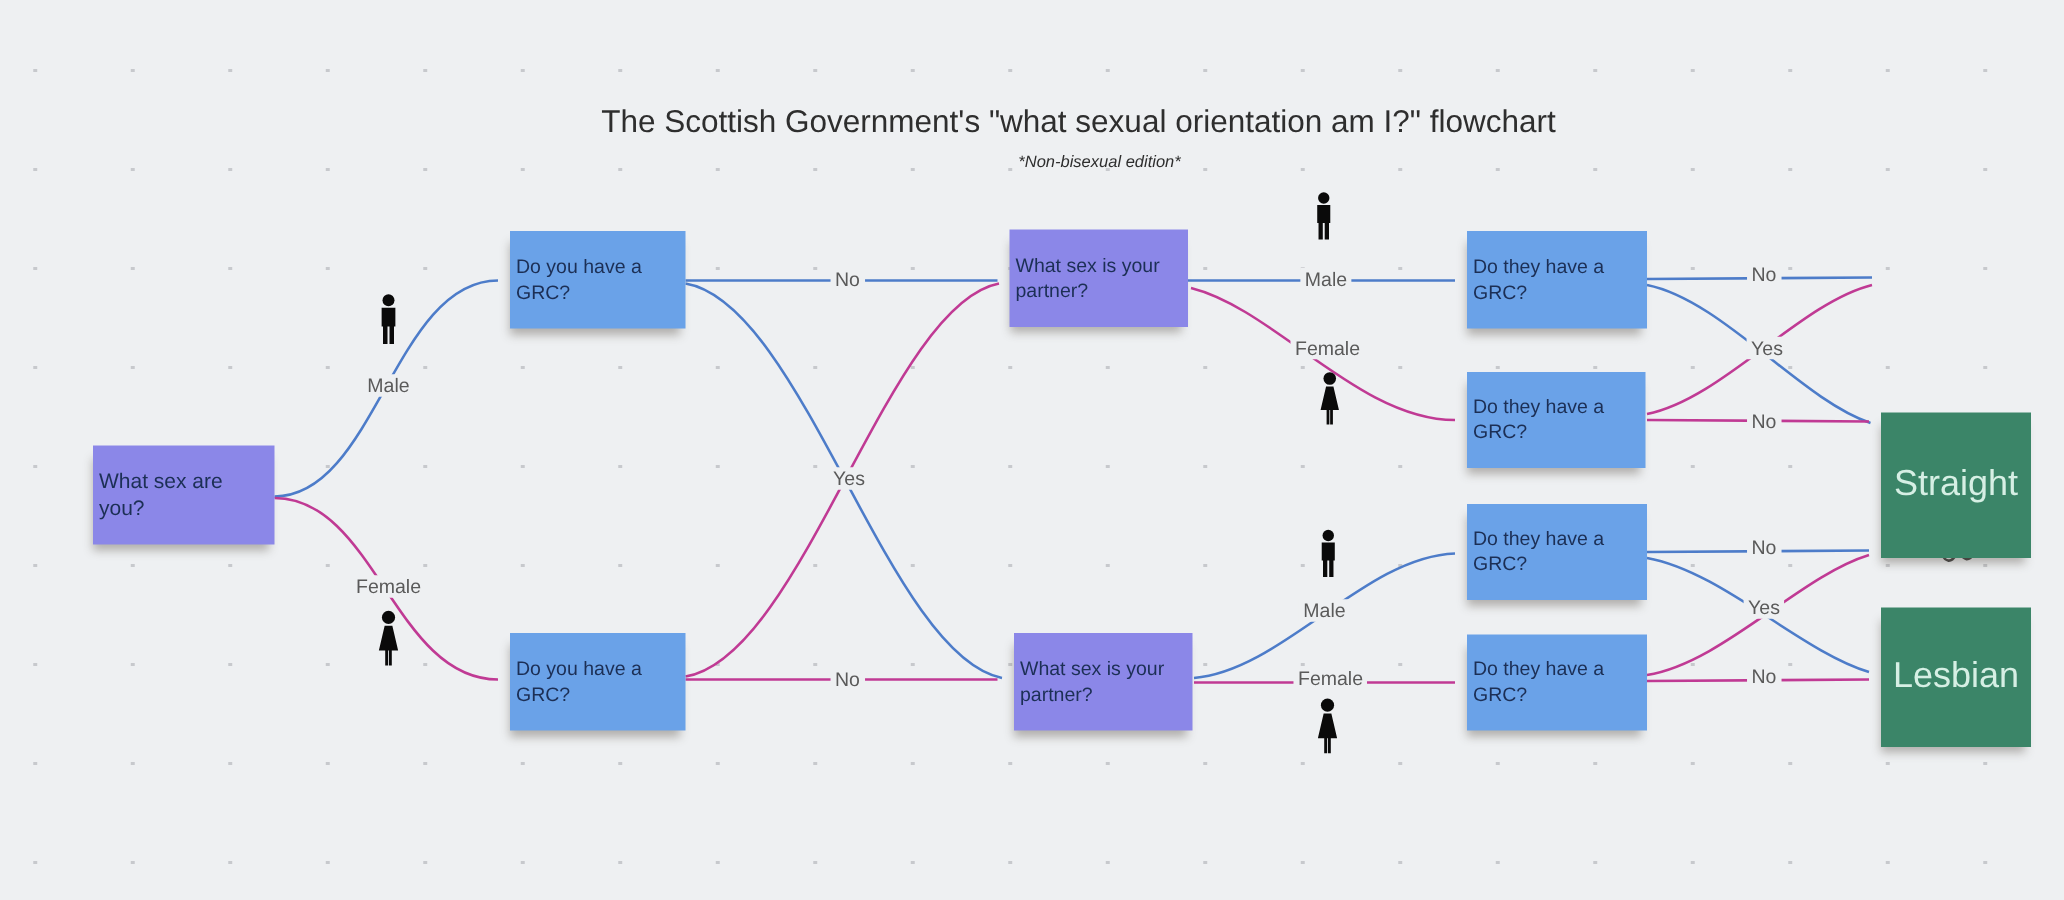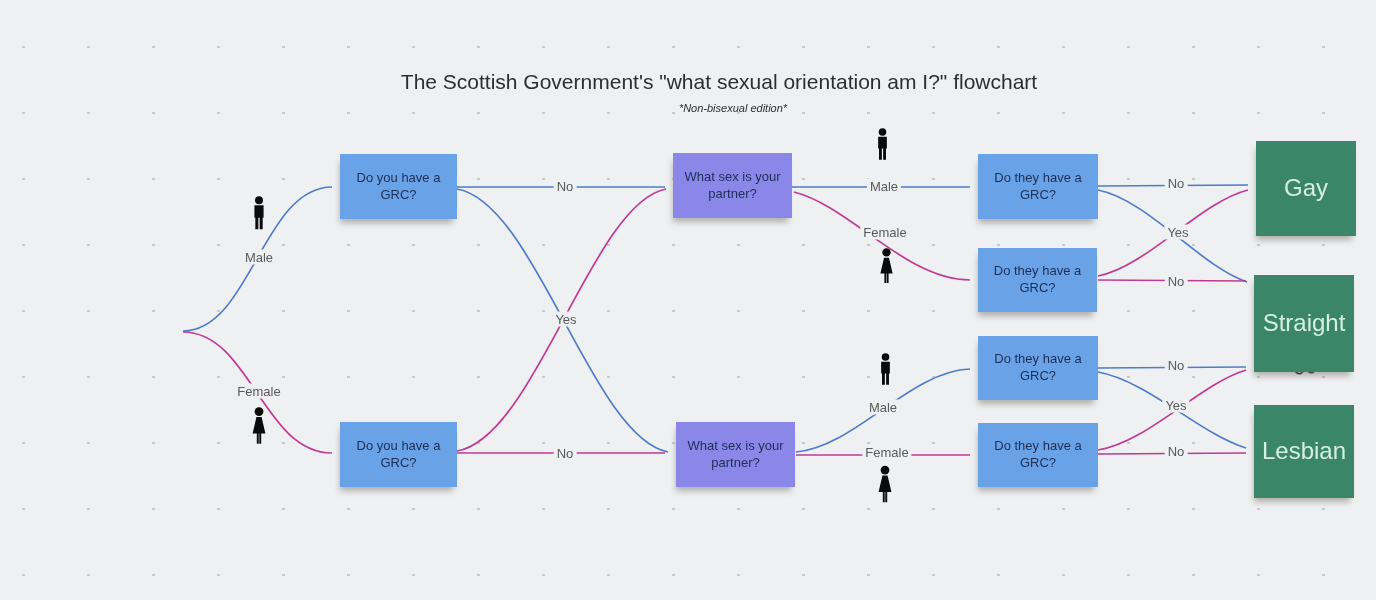--- a/index.html
+++ b/index.html
@@ -24,21 +24,21 @@
   .edge-layer{position:absolute;left:0;top:0;z-index:1;}
   .edge-layer path{fill:none;stroke-width:1.7px;}
   .eb{stroke:var(--edge-blue,#4d7cc9);}
   .ep{stroke:var(--edge-pink,#c03a94);}
   .mb{fill:var(--edge-blue,#4d7cc9);stroke:none;}
   .mp{fill:var(--edge-pink,#c03a94);stroke:none;}
   .frag{stroke:#454545;stroke-width:2px;fill:none;}
   .note{
     position:absolute;z-index:2;
     display:flex;align-items:center;justify-content:center;
-    text-align:center;line-height:1.28;
+    line-height:1.28;
     font-size:13px;color:var(--note-text-dark,#1c2f55);
     padding:4px;box-sizing:border-box;
     box-shadow:-2px 6px 6px -2px rgba(80,72,60,0.38);
   }
   .note.purple{background:var(--note-purple,#8b87e8);}
   .note.blue{background:var(--note-blue,#6aa2e8);}
   .note.green{
     background:var(--note-green,#3b8568);
     color:var(--note-text-light,#d6efe4);
     font-size:24px;
@@ -86,29 +86,29 @@
     <path class="ep" marker-end="url(#ap)" d="M1098 280 L1246 281"></path>
     <path class="ep" marker-end="url(#ap)" d="M1098 276 C1148 266 1200 202 1248 190"></path>
     <path class="ep" marker-end="url(#ap)" d="M796 455 L970 455"></path>
     <path class="ep" marker-end="url(#ap)" d="M1098 454 L1246 453"></path>
     <path class="ep" marker-end="url(#ap)" d="M1098 450 C1148 442 1200 384 1246 370"></path>
   </svg>
 
   <div class="title">The Scottish Government's "what sexual orientation am I?" flowchart</div>
   <div class="subtitle">*Non-bisexual edition*</div>
 
+  <div class="note purple" style="left:62px;top:297px;width:121px;height:66px;font-size:14px;">What sex are you?</div>
   <div class="note blue" style="left:340px;top:154px;width:117px;height:65px;">Do you have a GRC?</div>
   <div class="note blue" style="left:340px;top:422px;width:117px;height:65px;">Do you have a GRC?</div>
   <div class="note purple" style="left:673px;top:153px;width:119px;height:65px;">What sex is your partner?</div>
   <div class="note purple" style="left:676px;top:422px;width:119px;height:65px;">What sex is your partner?</div>
   <div class="note blue" style="left:978px;top:154px;width:120px;height:65px;">Do they have a GRC?</div>
   <div class="note blue" style="left:978px;top:248px;width:119px;height:64px;">Do they have a GRC?</div>
   <div class="note blue" style="left:978px;top:336px;width:120px;height:64px;">Do they have a GRC?</div>
   <div class="note blue" style="left:978px;top:423px;width:120px;height:64px;">Do they have a GRC?</div>
-  <div class="note green" style="left:1256px;top:141px;width:100px;height:95px;">Gay</div>
   <div class="note green" style="left:1254px;top:405px;width:100px;height:93px;">Lesbian</div>
   <div class="note green" style="left:1254px;top:275px;width:100px;height:97px;">Straight</div>
 
   <div class="lbl" style="left:259px;top:257px;">Male</div>
   <div class="lbl" style="left:259px;top:391px;">Female</div>
   <div class="lbl" style="left:565px;top:186px;">No</div>
   <div class="lbl" style="left:566px;top:319px;">Yes</div>
   <div class="lbl" style="left:565px;top:453px;">No</div>
   <div class="lbl" style="left:884px;top:186px;">Male</div>
   <div class="lbl" style="left:885px;top:232px;">Female</div>

